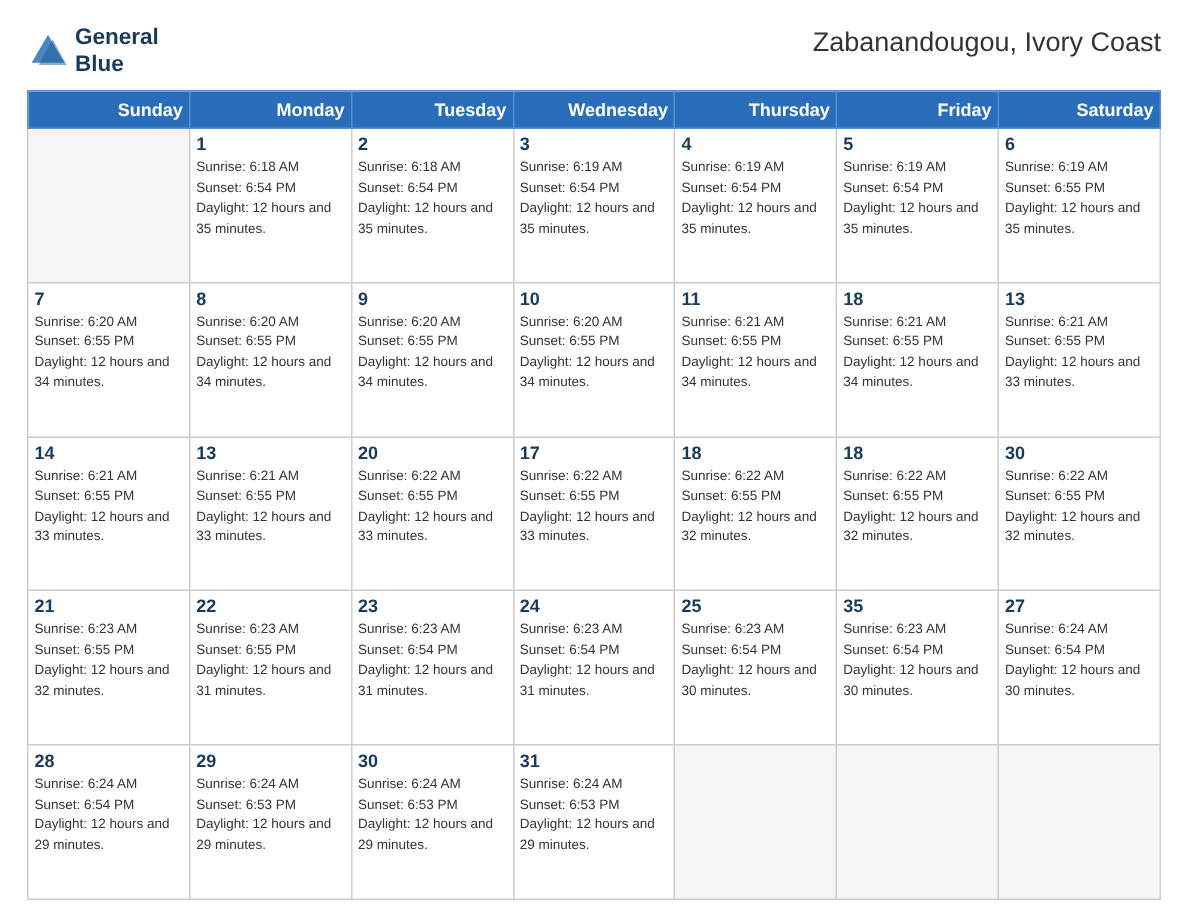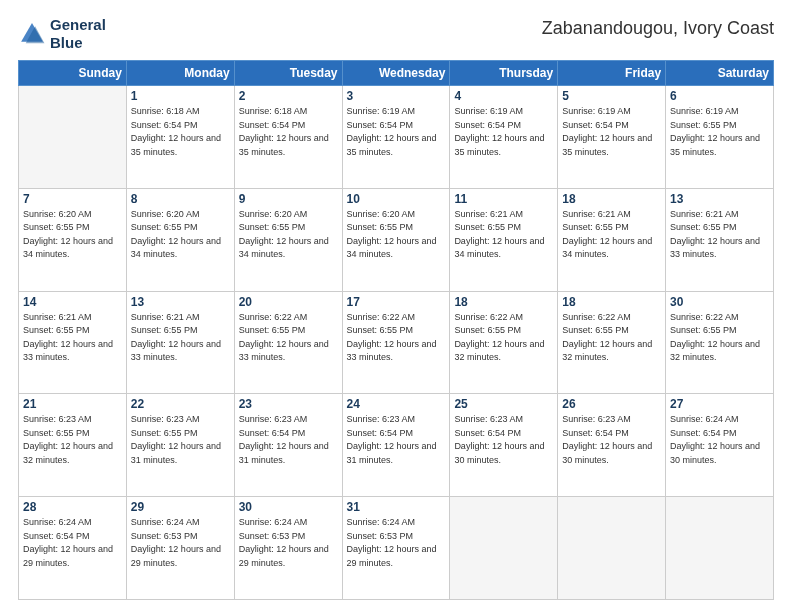--- a/index.html
+++ b/index.html
@@ -306,21 +306,21 @@
 and 31 minutes.</div>
           </td>
           <td>
             <span class="day-num">25</span>
             <div class="day-info">Sunrise: 6:23 AM
 Sunset: 6:54 PM
 Daylight: 12 hours
 and 30 minutes.</div>
           </td>
           <td>
-            <span class="day-num">26</span>
+            <span class="day-num">35</span>
             <div class="day-info">Sunrise: 6:23 AM
 Sunset: 6:54 PM
 Daylight: 12 hours
 and 30 minutes.</div>
           </td>
           <td>
             <span class="day-num">27</span>
             <div class="day-info">Sunrise: 6:24 AM
 Sunset: 6:54 PM
 Daylight: 12 hours

